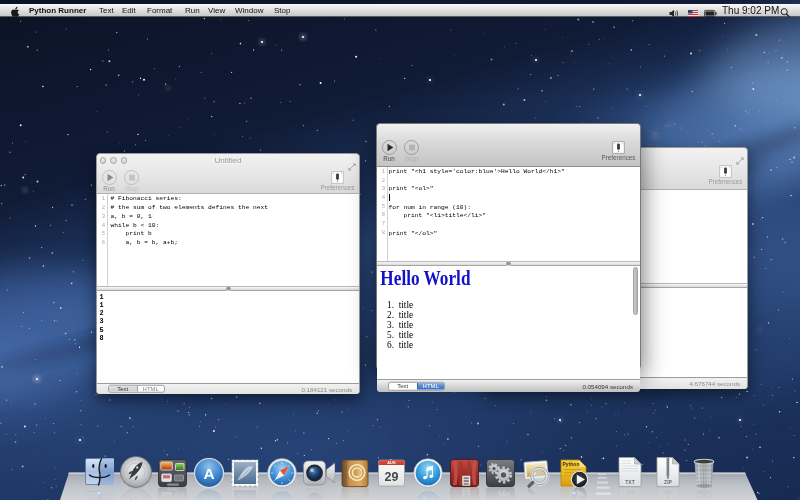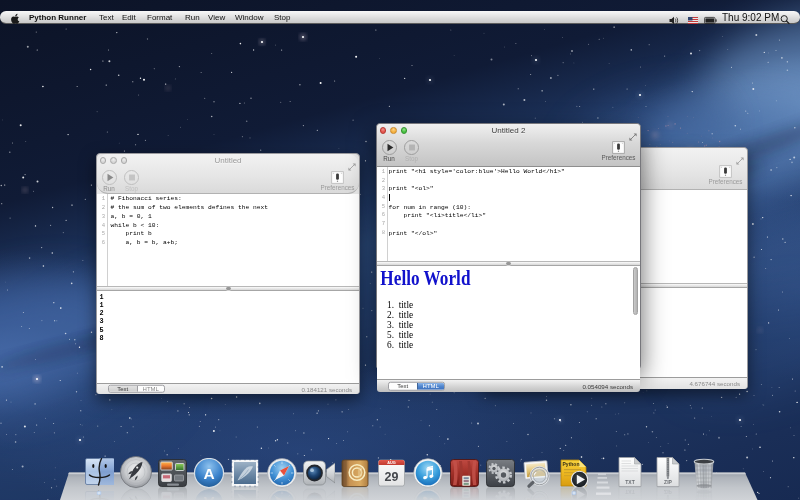--- a/index.html
+++ b/index.html
@@ -5,22 +5,22 @@
 #screen{position:relative;width:800px;height:500px;overflow:hidden;background:#0a1228}
 #wall{position:absolute;inset:0;background:
  radial-gradient(ellipse 150px 100px at 800px 130px, rgba(96,132,186,0.5), rgba(0,0,0,0) 72%),
  radial-gradient(ellipse 260px 150px at 740px 180px, rgba(64,98,158,0.35), rgba(0,0,0,0) 70%),
  radial-gradient(ellipse 220px 140px at 5px 350px, rgba(70,105,172,0.5), rgba(0,0,0,0) 72%),
  radial-gradient(ellipse 100px 65px at 15px 370px, rgba(105,140,198,0.4), rgba(0,0,0,0) 70%),
  radial-gradient(ellipse 110px 75px at 805px 105px, rgba(140,175,220,0.45), rgba(0,0,0,0) 72%),
  radial-gradient(ellipse 120px 130px at 800px 290px, rgba(60,92,150,0.35), rgba(0,0,0,0) 70%),
  radial-gradient(ellipse 420px 120px at 300px 450px, rgba(48,80,142,0.45), rgba(0,0,0,0) 72%),
  linear-gradient(164deg, #0c1326 0%, #101b36 28%, #223c6a 43%, #2a4878 48%, #223c6a 56%, #1f3763 74%, #1a2e57 90%, #172a52 100%);}
-#menubar{position:absolute;left:0;top:11px;width:800px;height:13px;z-index:50;
- background:linear-gradient(#f8f8f8,#e3e3e3 45%,#c8c8c8);border-bottom:1px solid rgba(40,40,40,0.75);border-radius:6px;}
+#menubar{position:absolute;left:0;top:4px;width:800px;height:13px;z-index:50;
+ background:linear-gradient(#f8f8f8,#e3e3e3 45%,#c8c8c8);border-bottom:1px solid rgba(40,40,40,0.75);}
 #menubar .mi{position:absolute;top:0;height:13px;line-height:13.5px;font-size:8px;color:#111}
 #menubar .bold{font-weight:bold}
 .win{position:absolute;border-radius:4px 4px 3px 3px;background:#e8e8e8}
 .chrome{position:relative;border-radius:4px 4px 0 0;}
 .tbar{position:relative}
 .tl{position:absolute;top:50%;margin-top:-3.4px;width:6.8px;height:6.8px;border-radius:50%;border:0.5px solid}
 .wtitle{position:absolute;left:0;right:0;top:0;bottom:0;text-align:center;font-size:8px;line-height:14px;text-shadow:0 1px 0 rgba(255,255,255,0.6)}
 .rsz{position:absolute;right:3px;top:3px;opacity:0.9}
 .tbtn{position:absolute;top:16px;width:15px;text-align:center}
 .tbtn svg,.prefb svg{display:block;margin:0 auto}
@@ -1047,21 +1047,21 @@
 <div class="outp" style="height:88.5px;"></div>
 <div class="sbar" style="height:12.5px;background:linear-gradient(#f2f2f2,#e2e2e2);">
   <span class="segc" style="left:11px">
           <span class="seg" style="width:27.5px;background:linear-gradient(#e2e2e2,#cfcfcf);color:#3a3a3a;">Text</span>
           <span class="seg" style="width:27.5px;color:#8a8a8a;">HTML</span>
         </span>
   <span class="timet" style="color:#8a8a8a">4.676744 seconds</span>
 </div>
 </div>
 <div class="win" style="left:96px;top:153px;width:264px;height:240.5px;z-index:2;box-shadow:0 6px 16px rgba(0,0,0,0.5);border:1px solid #9a9a9e;">
-<div class="chrome" style="height:40px;background:linear-gradient(#f2f2f2,#e6e6e6 55%,#dadada);border-bottom:1px solid #b2b2b2;border-radius:11px;">
+<div class="chrome" style="height:40px;background:linear-gradient(#f2f2f2,#e6e6e6 55%,#dadada);border-bottom:1px solid #b2b2b2;">
   <div class="tbar" style="height:13px;">
           <span class="tl" style="left:2.5px;background:radial-gradient(circle at 50% 30%, #efefef, #d6d6d6 60%, #d6d6d6);border-color:#a8a8a8"></span>
           <span class="tl" style="left:13.1px;background:radial-gradient(circle at 50% 30%, #efefef, #d6d6d6 60%, #d6d6d6);border-color:#a8a8a8"></span>
           <span class="tl" style="left:23.7px;background:radial-gradient(circle at 50% 30%, #efefef, #d6d6d6 60%, #d6d6d6);border-color:#a8a8a8"></span>
           <span class="wtitle" style="color:#9a9a9a">Untitled</span>
   <span class="rsz"><svg width="8" height="8" viewBox="0 0 8 8">
 <path d="M4.6 0.4 L7.6 0.4 L7.6 3.4 Z" fill="#9a9a9a"></path>
 <path d="M0.4 4.6 L0.4 7.6 L3.4 7.6 Z" fill="#9a9a9a"></path>
 <path d="M1.2 6.8 L6.8 1.2" stroke="#9a9a9a" stroke-width="0.9"></path>
 </svg></span>
@@ -1111,31 +1111,20 @@
 <div class="sbar" style="height:11px;background:linear-gradient(#f2f2f2,#e2e2e2);">
   <span class="segc" style="left:11px">
           <span class="seg" style="width:27.5px;background:linear-gradient(#e2e2e2,#cfcfcf);color:#3a3a3a;">Text</span>
           <span class="seg" style="width:27.5px;color:#8a8a8a;">HTML</span>
         </span>
   <span class="timet" style="color:#8a8a8a">0.184121 seconds</span>
 </div>
 </div>
 <div class="win" style="left:376px;top:123px;width:265px;height:245.5px;z-index:3;box-shadow:0 10px 26px rgba(0,0,0,0.6);border:1px solid #77777c;">
 <div class="chrome" style="height:42.5px;background:linear-gradient(#f0f0f0,#d8d8d8 45%,#c4c4c4);border-bottom:1px solid #8e8e8e;">
-  <div class="tbar" style="height:13px;">
-          <span class="tl" style="left:2.5px;background:radial-gradient(circle at 50% 30%, #f0928c, #e3544d 60%, #e3544d);border-color:#b63b33"></span>
-          <span class="tl" style="left:13.1px;background:radial-gradient(circle at 50% 30%, #fad287, #f5b03d 60%, #f5b03d);border-color:#c8872a"></span>
-          <span class="tl" style="left:23.7px;background:radial-gradient(circle at 50% 30%, #9ae38f, #46c040 60%, #46c040);border-color:#359330"></span>
-          <span class="wtitle" style="color:#3c3c3c">Untitled 2</span>
-  <span class="rsz"><svg width="8" height="8" viewBox="0 0 8 8">
-<path d="M4.6 0.4 L7.6 0.4 L7.6 3.4 Z" fill="#707070"></path>
-<path d="M0.4 4.6 L0.4 7.6 L3.4 7.6 Z" fill="#707070"></path>
-<path d="M1.2 6.8 L6.8 1.2" stroke="#707070" stroke-width="0.9"></path>
-</svg></span>
-        </div>
   <div class="tbtn" style="left:4.5px">
 <svg width="15" height="15" viewBox="0 0 14.5 14.5">
 <circle cx="7.25" cy="7.25" r="6.8" fill="none" stroke="#9a9a9a" stroke-width="0.9"></circle>
             <path d="M5.3 3.6 L11 7.25 L5.3 10.9 Z" fill="#2a2a2a"></path>
           </svg>
 <div class="tlab" style="color:#4a4a4a">Run</div>
         </div>
   <div class="tbtn" style="left:27px">
 <svg width="15" height="15" viewBox="0 0 14.5 14.5">
 <circle cx="7.25" cy="7.25" r="6.8" fill="none" stroke="#9a9a9a" stroke-width="0.9"></circle>

